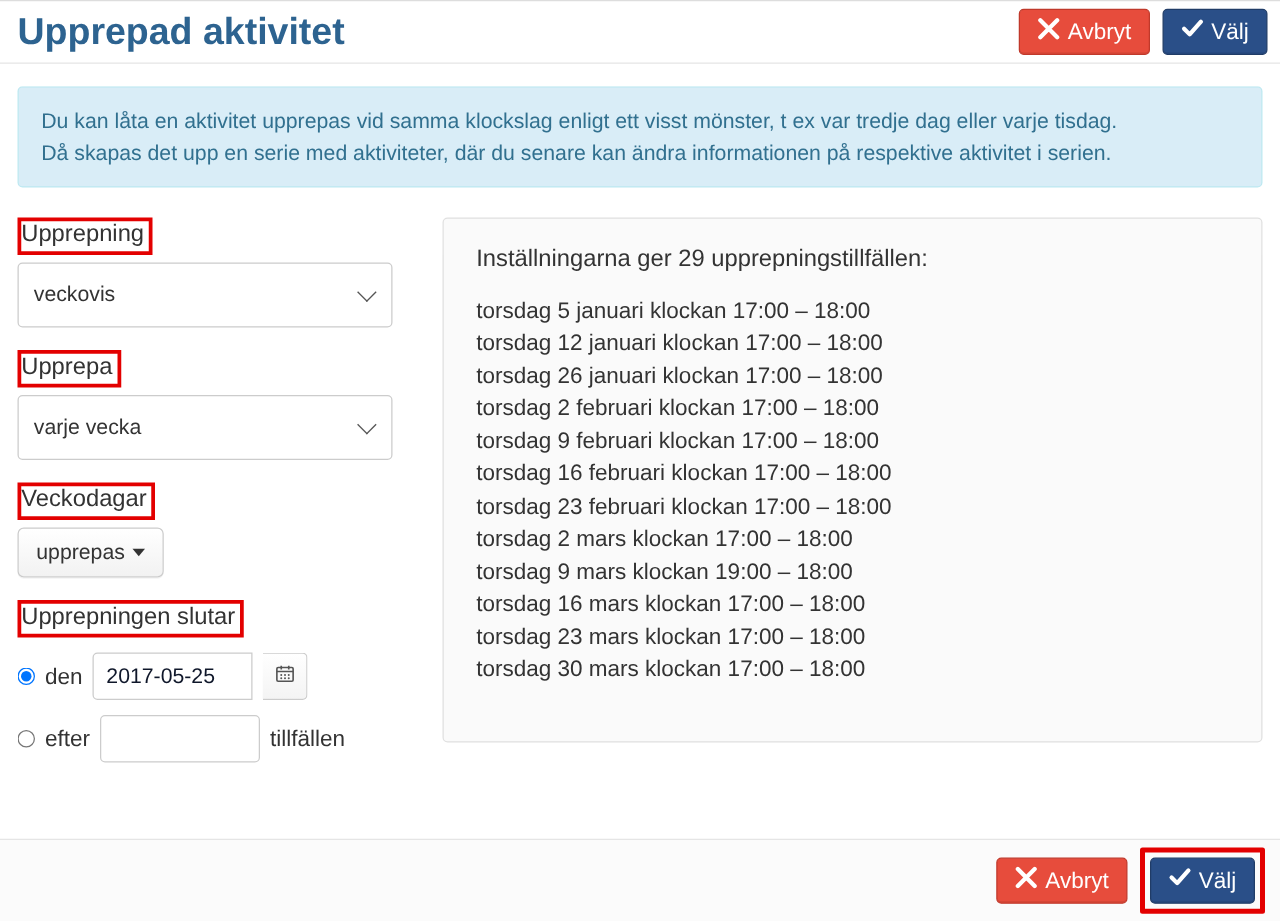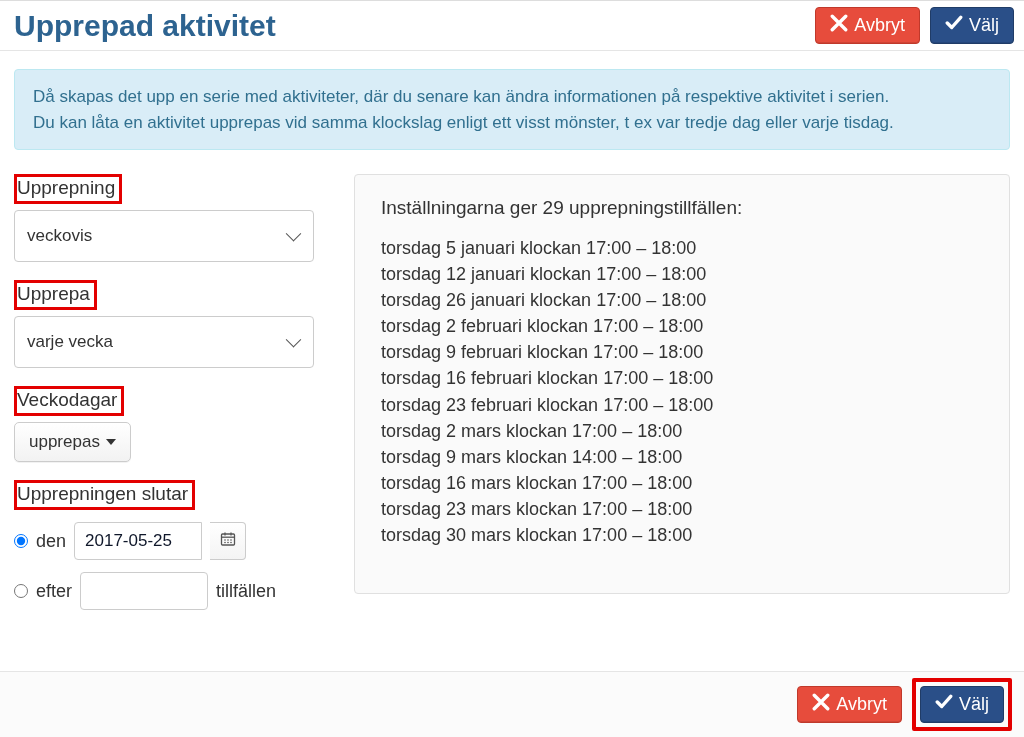--- a/index.html
+++ b/index.html
@@ -85,22 +85,22 @@
         <span>Välj</span>
       </button>
     </div>
   </div>
 
   <div class="divider"></div>
 
   <div class="content-wrap">
 
     <div class="alert">
+      <div>Du kan låta en aktivitet upprepas vid samma klockslag enligt ett visst mönster, t ex var tredje dag eller varje tisdag.</div>
       <div>Då skapas det upp en serie med aktiviteter, där du senare kan ändra informationen på respektive aktivitet i serien.</div>
-      <div>Du kan låta en aktivitet upprepas vid samma klockslag enligt ett visst mönster, t ex var tredje dag eller varje tisdag.</div>
     </div>
 
     <div class="columns">
 
       <div class="left-col">
 
         <div class="field-group">
           <span class="field-label highlight-red">Upprepning</span>
           <div class="select">
             <span>veckovis</span>
@@ -162,21 +162,21 @@
           <div class="preview-title">Inställningarna ger 29 upprepningstillfällen:</div>
           <div class="preview-scroll" id="occ-list">
               <div class="occ-line">torsdag 5 januari klockan 17:00 – 18:00</div>
               <div class="occ-line">torsdag 12 januari klockan 17:00 – 18:00</div>
               <div class="occ-line">torsdag 26 januari klockan 17:00 – 18:00</div>
               <div class="occ-line">torsdag 2 februari klockan 17:00 – 18:00</div>
               <div class="occ-line">torsdag 9 februari klockan 17:00 – 18:00</div>
               <div class="occ-line">torsdag 16 februari klockan 17:00 – 18:00</div>
               <div class="occ-line">torsdag 23 februari klockan 17:00 – 18:00</div>
               <div class="occ-line">torsdag 2 mars klockan 17:00 – 18:00</div>
-              <div class="occ-line">torsdag 9 mars klockan 14:00 – 18:00</div>
+              <div class="occ-line">torsdag 9 mars klockan 19:00 – 18:00</div>
               <div class="occ-line">torsdag 16 mars klockan 17:00 – 18:00</div>
               <div class="occ-line">torsdag 23 mars klockan 17:00 – 18:00</div>
               <div class="occ-line">torsdag 30 mars klockan 17:00 – 18:00</div>
             </div>
         </div>
       </div>
 
     </div>
 
   </div>

